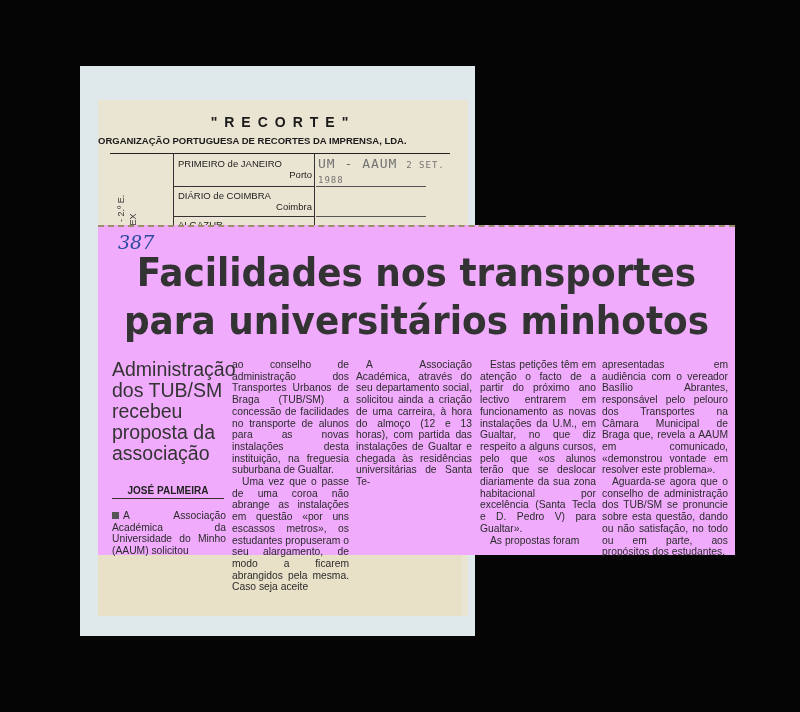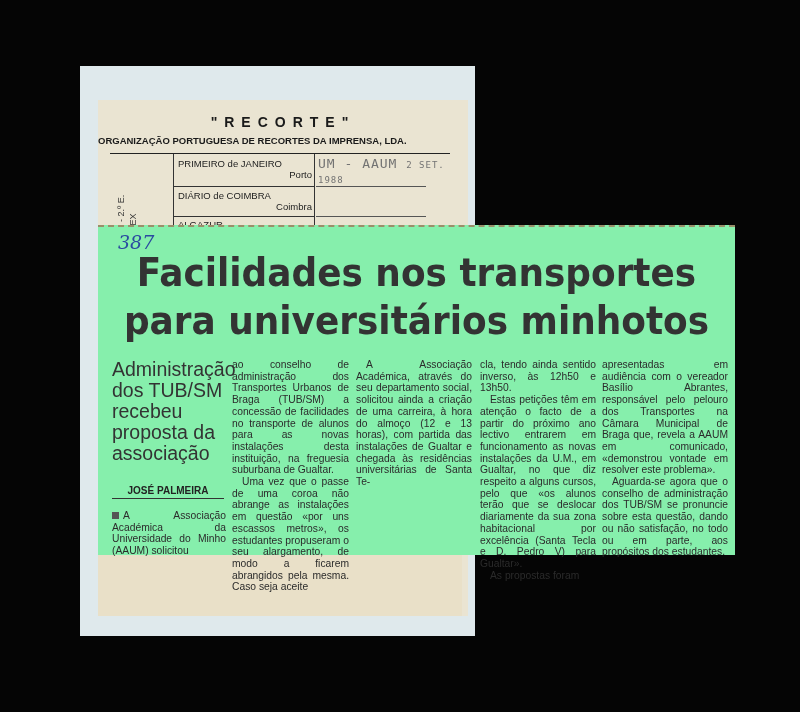--- a/index.html
+++ b/index.html
@@ -15,21 +15,21 @@
     .paper-row { position:absolute; left:80px; width:134px; font-size:9.5px; color:#222; }
     .paper-row .name { display:block; }
     .paper-row .city { display:block; text-align:right; }
     .row-rule { position:absolute; left:76px; width:140px; border-top:1px solid #333; }
     .stamp-rule { position:absolute; left:218px; width:110px; border-top:1px solid #555; }
     .stamp { position:absolute; left:220px; top:56px; font-family:"DejaVu Sans Mono", monospace; font-size:13px; color:#737373; letter-spacing:1px; }
     .stamp small { font-size:9px; }
     .side-text { position:absolute; left:18px; top:122px; transform:rotate(-90deg); transform-origin:left top; font-size:9px; color:#333; white-space:nowrap; }
     .side-text2 { position:absolute; left:30px; top:132px; transform:rotate(-90deg); transform-origin:left top; font-size:9px; color:#333; white-space:nowrap; }
 
-    .clipping { position:absolute; left:98px; top:225px; width:637px; height:328px; background:#86efac; border-top:2px dashed #9a8f6a; }
+    .clipping { position:absolute; left:98px; top:225px; width:637px; height:328px; background:#f0abfc; border-top:2px dashed #9a8f6a; }
     .clip-num { position:absolute; left:20px; top:4px; font-family:"DejaVu Serif", serif; font-style:italic; font-size:19px; color:#2a4aa0; }
     .headline { position:absolute; left:0; width:637px; top:22px; text-align:center; font-family:"DejaVu Sans", sans-serif; font-weight:bold; font-size:39px; line-height:48px; color:#333; letter-spacing:0px; transform:scaleX(0.92); }
     .sub-head { position:absolute; left:14px; top:132px; width:120px; font-size:19.5px; line-height:21px; color:#333; }
     .byline { position:absolute; left:14px; top:258px; width:112px; text-align:center; font-weight:bold; font-size:10px; color:#222; padding-bottom:2px; border-bottom:1px solid #333; }
     .col { position:absolute; font-size:10.3px; line-height:11.7px; color:#2b2b2b; text-align:justify; }
     .col p { margin:0; }
     .col p.ind { text-indent:10px; }
     .col0 { left:14px; top:283px; width:114px; }
     .col1 { left:134px; top:132px; width:117px; }
     .col2 { left:258px; top:132px; width:116px; }
@@ -89,21 +89,20 @@
     <p><span class="sq"></span><span>A Associação Académica da Universidade do Minho (AAUM) solicitou</span></p>
   </div>
   <div class="col col1">
     <p>ao conselho de administração dos Transportes Urbanos de Braga (TUB/SM) a concessão de facilidades no transporte de alunos para as novas instalações desta instituição, na freguesia suburbana de Gualtar.</p>
     <p class="ind">Uma vez que o passe de uma coroa não abrange as instalações em questão «por uns escassos metros», os estudantes propuseram o seu alargamento, de modo a ficarem abrangidos pela mesma. Caso seja aceite</p>
   </div>
   <div class="col col2">
     <p class="ind">A Associação Académica, através do seu departamento social, solicitou ainda a criação de uma carreira, à hora do almoço (12 e 13 horas), com partida das instalações de Gualtar e chegada às residências universitárias de Santa Te-</p>
   </div>
   <div class="col col3">
-    <p>cla, tendo ainda sentido inverso, às 12h50 e 13h50.</p>
     <p class="ind">Estas petições têm em atenção o facto de a partir do próximo ano lectivo entrarem em funcionamento as novas instalações da U.M., em Gualtar, no que diz respeito a alguns cursos, pelo que «os alunos terão que se deslocar diariamente da sua zona habitacional por excelência (Santa Tecla e D. Pedro V) para Gualtar».</p>
     <p class="ind">As propostas foram</p>
   </div>
   <div class="col col4">
     <p>apresentadas em audiência com o vereador Basílio Abrantes, responsável pelo pelouro dos Transportes na Câmara Municipal de Braga que, revela a AAUM em comunicado, «demonstrou vontade em resolver este problema».</p>
     <p class="ind">Aguarda-se agora que o conselho de administração dos TUB/SM se pronuncie sobre esta questão, dando ou não satisfação, no todo ou em parte, aos propósitos dos estudantes.</p>
   </div>
 </div>
 
 </body></html>

